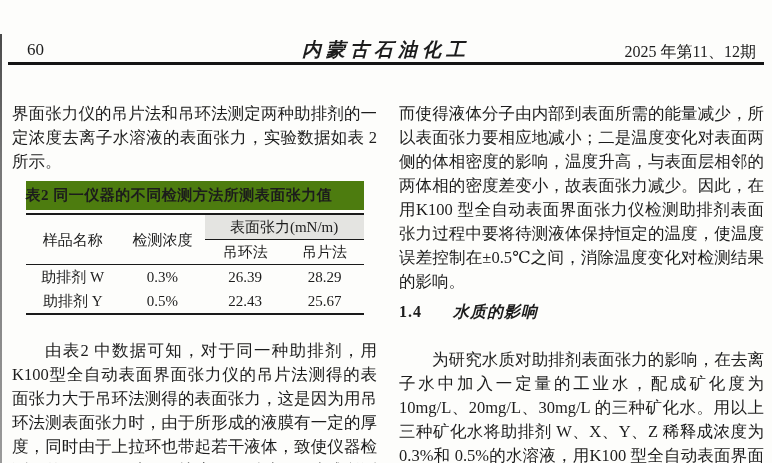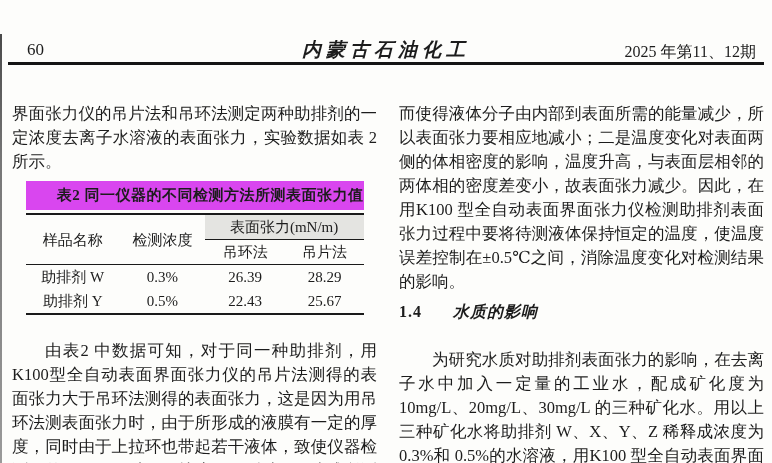--- a/index.html
+++ b/index.html
@@ -31,22 +31,22 @@
     position:absolute; top:78px; left:12px; width:752px;
     display:flex; gap:22px;
   }
   .col { width:365px; font-size:16.5px; line-height:24px; text-align:justify; }
   .col p { text-align:justify;margin-top:24px; }
   p.indent { text-indent:2em; }
   sup { font-size:10px; vertical-align:super; line-height:0; }
   
   .tbl-block { margin:7px auto 13px auto; width:338px; }
   .tbl-title {
-    text-align:right; font-weight:bold; font-size:15px;
-    background:#d946ef; padding:2px 0 3px 0; letter-spacing:0.5px;
+    text-align:left; font-weight:bold; font-size:15px;
+    background:#4d7c0f; padding:2px 0 3px 0; letter-spacing:0.5px;
     white-space:nowrap;
   }
   table.data {
     width:100%; border-collapse:collapse; margin-top:3px;
     border-top:2.5px solid #1a1a1a; border-bottom:2.5px solid #1a1a1a;
     font-size:15px;
   }
   table.data th, table.data td {
     font-weight:normal; text-align:center; padding:0 2px;
   }

